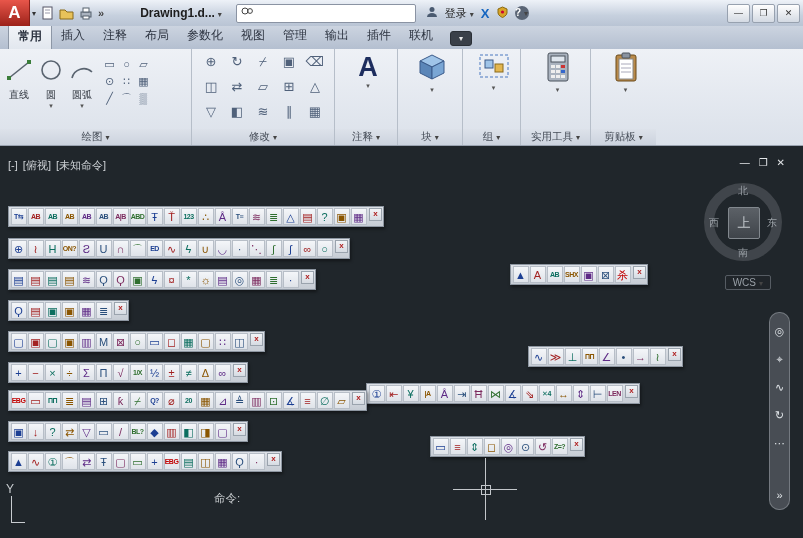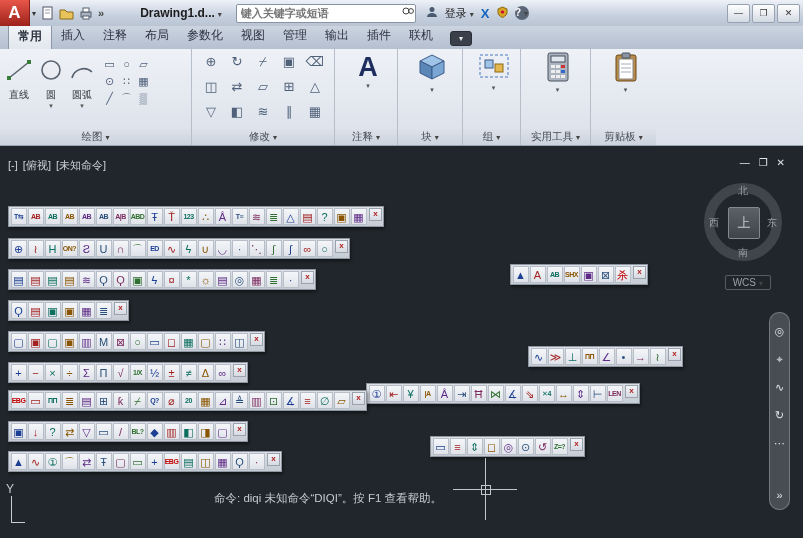--- a/index.html
+++ b/index.html
@@ -123,21 +123,20 @@
           <svg width="14" height="13">
             <rect x="2" y="5" width="10" height="5" fill="#aab3bf" stroke="#55606c"></rect>
             <rect x="4" y="1" width="6" height="4" fill="#fff" stroke="#55606c"></rect>
             <rect x="4" y="9" width="6" height="3" fill="#fff" stroke="#55606c"></rect>
           </svg>
         </span>
       <span class="more-g">»</span>
     </div>
     <div class="doc-title dd">Drawing1.d...</div>
     <div class="search-box">
-      <input placeholder="键入关键字或短语" style="">
       <span style="padding:0 3px;"><svg width="13" height="12">
             <circle cx="5" cy="5" r="3" fill="none" stroke="#444"></circle>
             <circle cx="10" cy="5" r="2.4" fill="none" stroke="#444"></circle>
           </svg></span>
     </div>
     <div class="tb-ic">
       <span><svg width="12" height="12">
             <circle cx="6" cy="3.5" r="2.5" fill="#4a5a70"></circle>
             <path d="M1 11 a5 4 0 0 1 10 0 Z" fill="#4a5a70"></path>
           </svg></span>
@@ -564,16 +563,16 @@
         <span class="ticon" style="color: rgb(12, 110, 95);">▤</span>
         <span class="ticon" style="color: rgb(138, 85, 0);">◫</span>
         <span class="ticon" style="color: rgb(94, 42, 134);">▦</span>
         <span class="ticon" style="color: rgb(42, 79, 124);">Ϙ</span>
         <span class="ticon" style="color: rgb(124, 42, 94);">·</span>
         <span class="tclose">x</span>
       </div>
     </div>
 
   <div class="cmdwin">
-      <div class="cmdline">命令: diqi 未知命令“DIQI”。按 F1 查看帮助。</div>
+      <div class="cmdline">命令:</div>
     </div>
 
 </div>
 
 </body></html>

